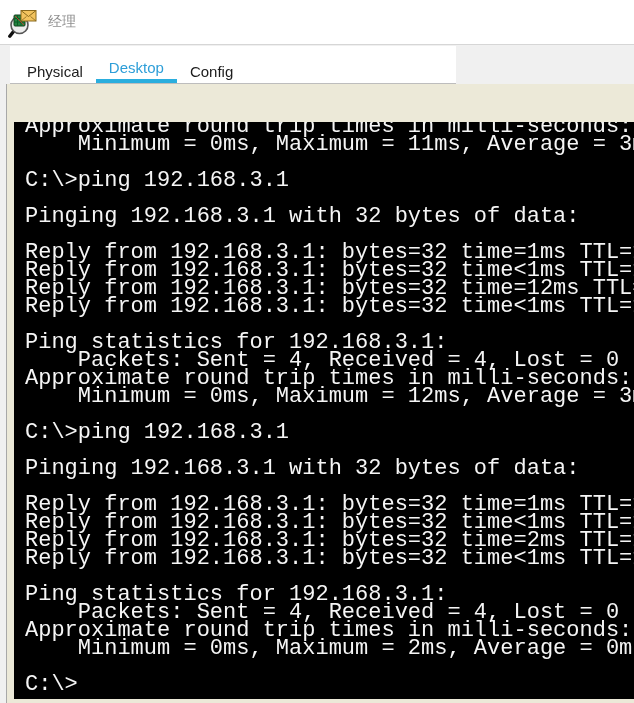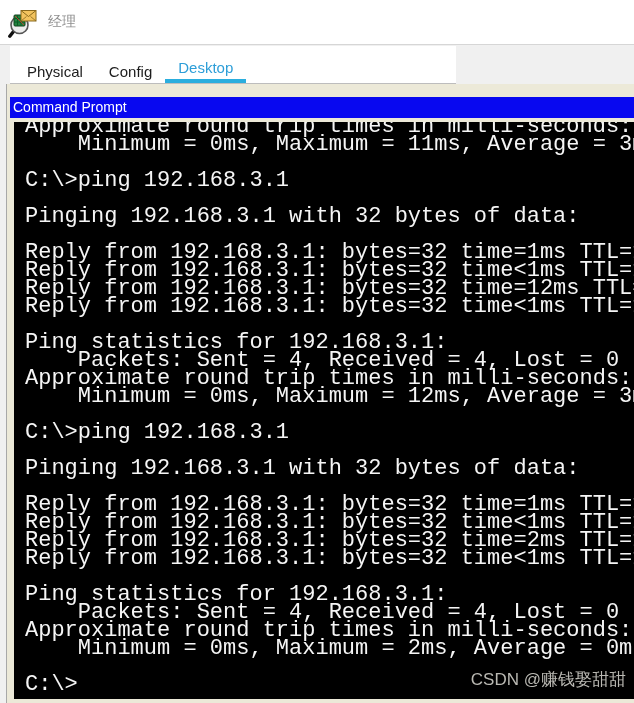--- a/index.html
+++ b/index.html
@@ -120,28 +120,27 @@
     <rect x="13" y="2.5" width="15" height="10.5" fill="#f2c35e" stroke="#8a6a1e" stroke-width="1"></rect>
     <path d="M13 2.5 L20.5 8.5 L28 2.5" fill="none" stroke="#8a6a1e" stroke-width="1"></path>
     <path d="M13 13 L18.5 8.5 M28 13 L22.5 8.5" fill="none" stroke="#8a6a1e" stroke-width="0.8"></path>
   </svg>
   <span id="window-title">经理</span>
 </div>
 
 <div id="tabbar">
   <div id="tabpanel">
       <div class="tab">Physical</div>
+      <div class="tab active">Desktop</div>
       <div class="tab">Config</div>
-      <div class="tab active">Desktop</div>
     </div>
 </div>
 
 <div id="content">
   <div id="leftstrip"></div>
-  <div id="cmdheader">Command Prompt</div>
   <div id="terminal">
     <pre id="termtext">Approximate round trip times in milli-seconds:
     Minimum = 0ms, Maximum = 11ms, Average = 3ms
 
 C:\&gt;ping 192.168.3.1
 
 Pinging 192.168.3.1 with 32 bytes of data:
 
 Reply from 192.168.3.1: bytes=32 time=1ms TTL=126
 Reply from 192.168.3.1: bytes=32 time&lt;1ms TTL=126
@@ -161,15 +160,14 @@
 Reply from 192.168.3.1: bytes=32 time&lt;1ms TTL=126
 Reply from 192.168.3.1: bytes=32 time=2ms TTL=126
 Reply from 192.168.3.1: bytes=32 time&lt;1ms TTL=126
 
 Ping statistics for 192.168.3.1:
     Packets: Sent = 4, Received = 4, Lost = 0 (0% loss),
 Approximate round trip times in milli-seconds:
     Minimum = 0ms, Maximum = 2ms, Average = 0ms
 
 C:\&gt;</pre>
-    <div id="watermark">CSDN @赚钱娶甜甜</div>
   </div>
 </div>
 
 </body></html>

